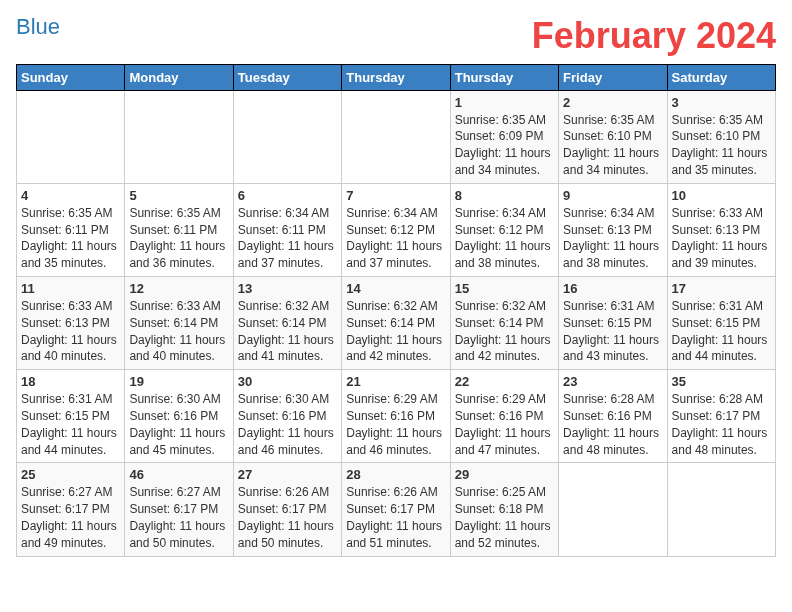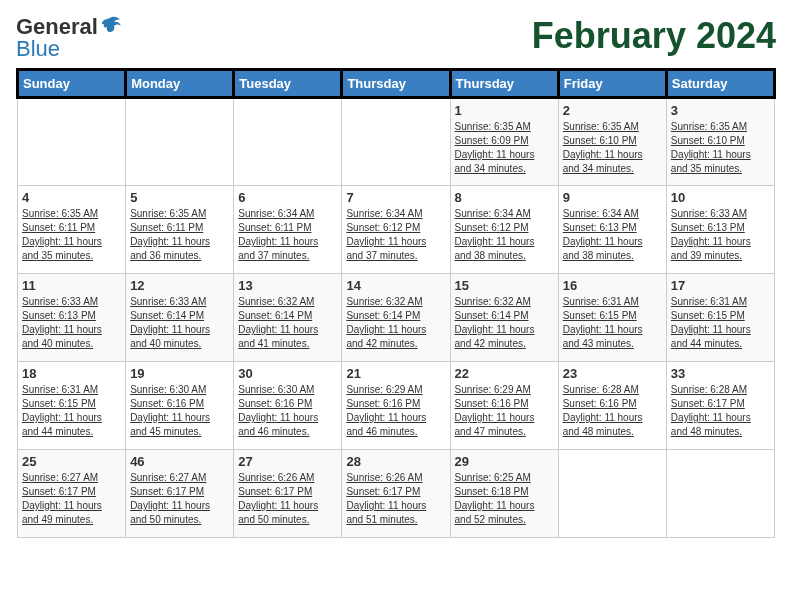--- a/index.html
+++ b/index.html
@@ -32,40 +32,40 @@
       font-weight: normal;
       color: #2a7ab5;
       line-height: 1;
     }
     .title-section {
       text-align: right;
     }
     .month-year {
       font-size: 36px;
       font-weight: bold;
-      color: #14532d;
+      color: #ef4444;
       line-height: 1.1;
     }
     .location {
       font-size: 16px;
       color: #333;
     }
     table {
       width: 100%;
       border-collapse: collapse;
       table-layout: fixed;
     }
     thead th {
       background-color: #3a7fc1;
       color: #fff;
       font-size: 13px;
       font-weight: bold;
       padding: 5px 4px;
       text-align: left;
-      border: 3px solid #000000;
+      border: 1px solid #000000;
       margin-top: 28px;
     }
     tbody td {
       vertical-align: top;
       border: 1px solid #ccc;
       padding: 4px 4px;
       font-size: 10.5px;
       color: #333;
       height: 88px;
       background: #fff;
@@ -73,40 +73,33 @@
     tbody tr:nth-child(odd) td {
       background: #f9f9f9;
     }
     .day-number {
       font-size: 13px;
       font-weight: bold;
       display: block;
       margin-bottom: 2px;
     }
     .day-info {
-      font-size: 10px;
+      font-size: 12px;
       line-height: 1.4;
       color: #333;
-      text-decoration: underline;
     }
     .empty-cell {
       background: #fff !important;
     }
   </style>
 </head>
 <body>
 
 <div class="header">
   <div class="logo">
-    <div style="display:flex;align-items:center;">
-      <span class="logo-general">General</span>
-      <svg width="22" height="22" viewBox="0 0 22 22" style="margin-left:2px;margin-top:-4px;">
-        <path d="M10 4 C12 2, 18 2, 20 6 C18 5, 15 6, 14 8 C16 7, 20 8, 21 12 C19 10, 16 10, 14 12 C15 14, 14 18, 10 18 C8 18, 6 16, 7 13 C5 14, 3 13, 4 10 C2 11, 1 9, 3 7 C5 5, 8 5, 10 4Z" fill="#2a7ab5"></path>
-      </svg>
-    </div>
     <span class="logo-blue">Blue</span>
   </div>
   <div class="title-section">
     <div class="month-year">February 2024</div>
   </div>
 </div>
 
 <table>
   <thead>
     <tr id="header-row">
@@ -217,21 +210,21 @@
         </td>
         <td>
           <span class="day-number">22</span>
           <div class="day-info">Sunrise: 6:29 AM<br>Sunset: 6:16 PM<br>Daylight: 11 hours and 47 minutes.</div>
         </td>
         <td>
           <span class="day-number">23</span>
           <div class="day-info">Sunrise: 6:28 AM<br>Sunset: 6:16 PM<br>Daylight: 11 hours and 48 minutes.</div>
         </td>
         <td>
-          <span class="day-number">33</span>
+          <span class="day-number">35</span>
           <div class="day-info">Sunrise: 6:28 AM<br>Sunset: 6:17 PM<br>Daylight: 11 hours and 48 minutes.</div>
         </td>
       </tr>
       <tr>
         <td>
           <span class="day-number">25</span>
           <div class="day-info">Sunrise: 6:27 AM<br>Sunset: 6:17 PM<br>Daylight: 11 hours and 49 minutes.</div>
         </td>
         <td>
           <span class="day-number">46</span>

